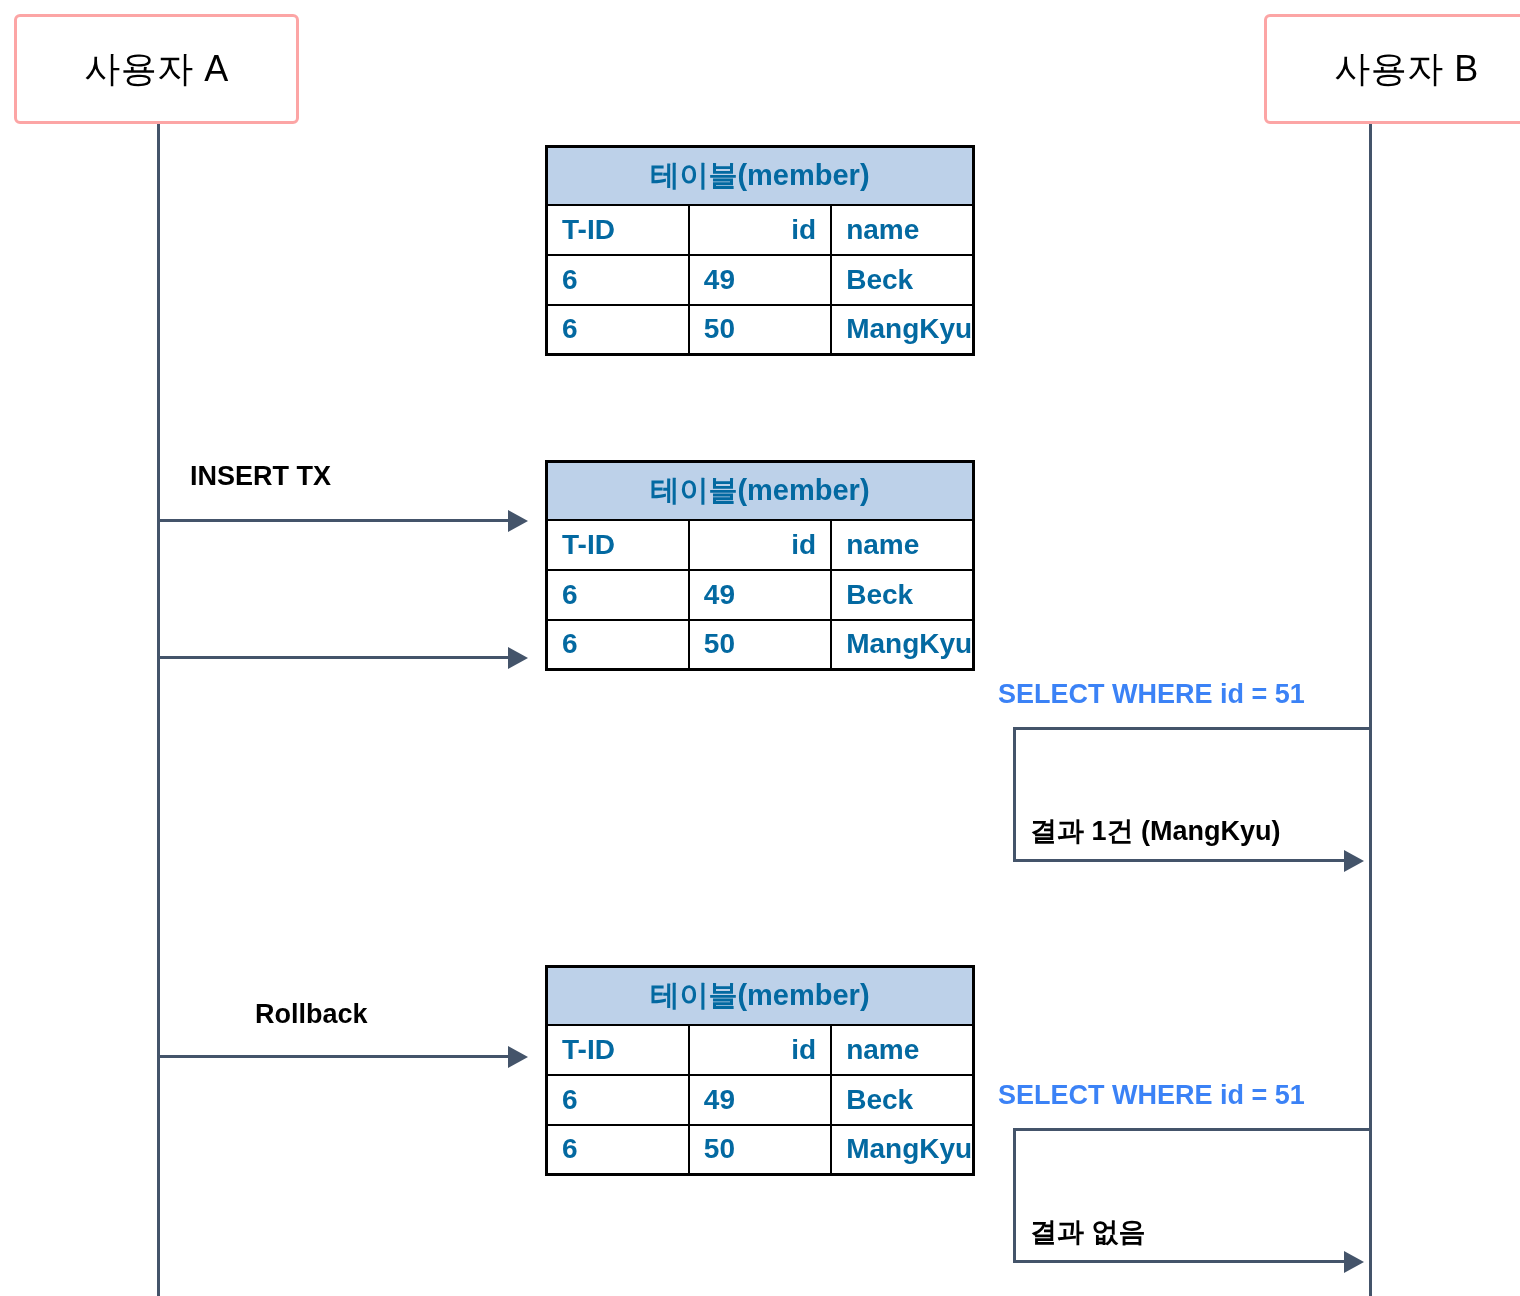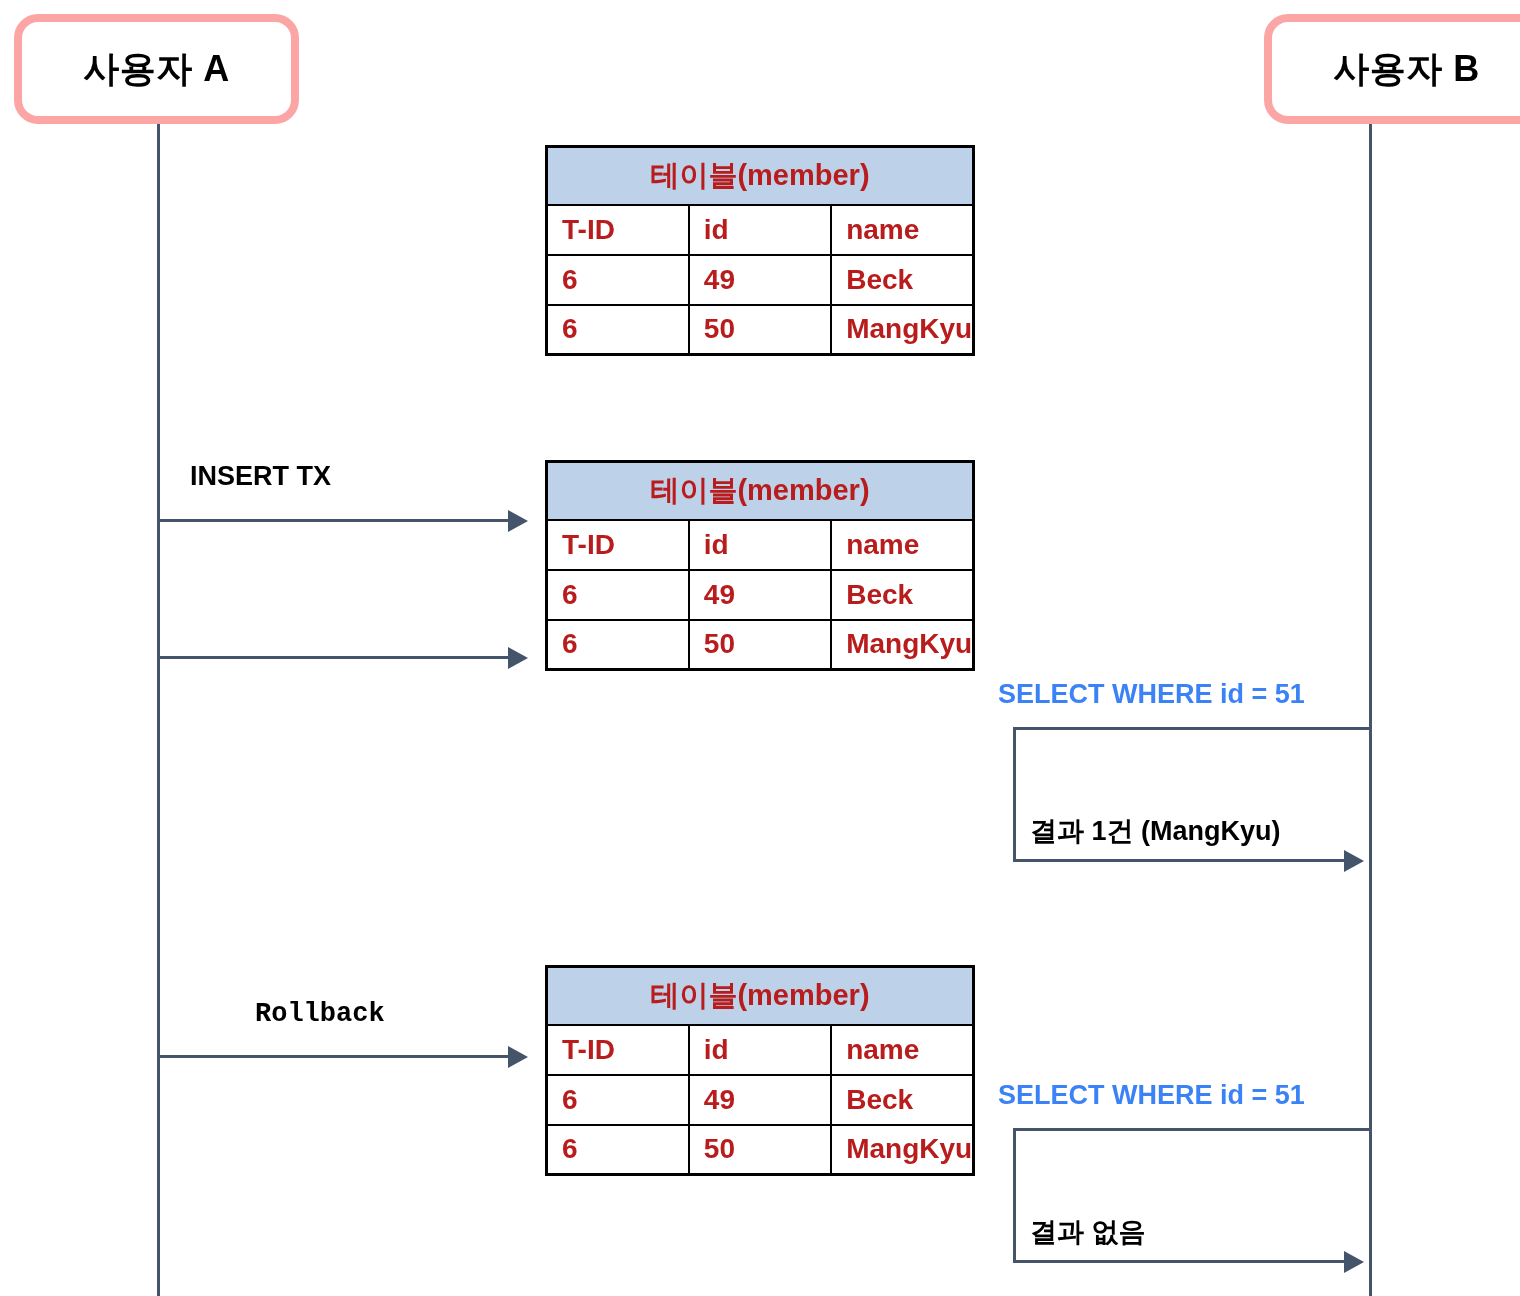--- a/index.html
+++ b/index.html
@@ -16,27 +16,27 @@
     width: 1520px;
     height: 1296px;
     overflow: hidden;
     background: #ffffff;
   }
 
   
   .actor-box {
     position: absolute;
     box-sizing: border-box;
-    border: 8px solid #fca5a5;
-    border-radius: 24px;
+    border: 3px solid #fca5a5;
+    border-radius: 6px;
     background: #ffffff;
     display: flex;
     align-items: center;
     justify-content: center;
-    font-weight: bold;
+    font-weight: normal;
     color: #000000;
     letter-spacing: 0.5px;
   }
   #actor-a { left: 14px;  top: 14px; width: 285px; height: 110px; font-size: 36px; }
   #actor-b { left: 1264px; top: 14px; width: 285px; height: 110px; font-size: 36px; }
 
   
   .lifeline {
     position: absolute;
     width: 3px;
@@ -50,36 +50,36 @@
     position: absolute;
     box-sizing: border-box;
     border-collapse: collapse;
     border: 3px solid #000000;
     background: #ffffff;
     table-layout: fixed;
   }
   .member-table td {
     border: 2px solid #000000;
     font-weight: bold;
-    color: #b91c1c;
+    color: #0369a1;
     font-size: 28px;
     padding: 6px 14px;
     height: 50px;
     box-sizing: border-box;
     white-space: nowrap;
     overflow: hidden;
   }
   .member-table td.title-cell {
     background: #bdd1e9;
     text-align: center;
     font-size: 29px;
     height: 58px;
   }
   .col-tid  { width: 118px; }
-  .col-id   { width: 97px;  }
+  .col-id   { width: 97px; text-align: right;  }
   .col-name { width: 212px; }
   .row-highlight td { background: #e1ead7; }
 
   #table-1 { left: 545px; top: 145px; width: 430px; }
   #table-2 { left: 545px; top: 460px; width: 430px; }
   #table-3 { left: 545px; top: 965px; width: 430px; }
 
   
   .msg-line {
     position: absolute;
@@ -106,21 +106,21 @@
   #arrow-start-tx-line { left: 158px; top: 519px; width: 352px; }
   #arrow-start-tx-head { left: 508px; top: 510px; }
   #label-start-tx      { left: 190px; top: 459px; }
 
   #arrow-insert-line   { left: 158px; top: 656px; width: 352px; }
   #arrow-insert-head   { left: 508px; top: 647px; }
   #label-insert        { left: 171px; top: 564px; }
 
   #arrow-rollback-line { left: 158px; top: 1055px; width: 352px; }
   #arrow-rollback-head { left: 508px; top: 1046px; }
-  #label-rollback      { left: 255px; top: 997px; font-family: Liberation Mono, monospace; }
+  #label-rollback      { left: 255px; top: 997px; }
 
   
   .loop-top, .loop-bottom {
     position: absolute;
     height: 3px;
     background: #44546a;
   }
   .loop-left {
     position: absolute;
     width: 3px;

